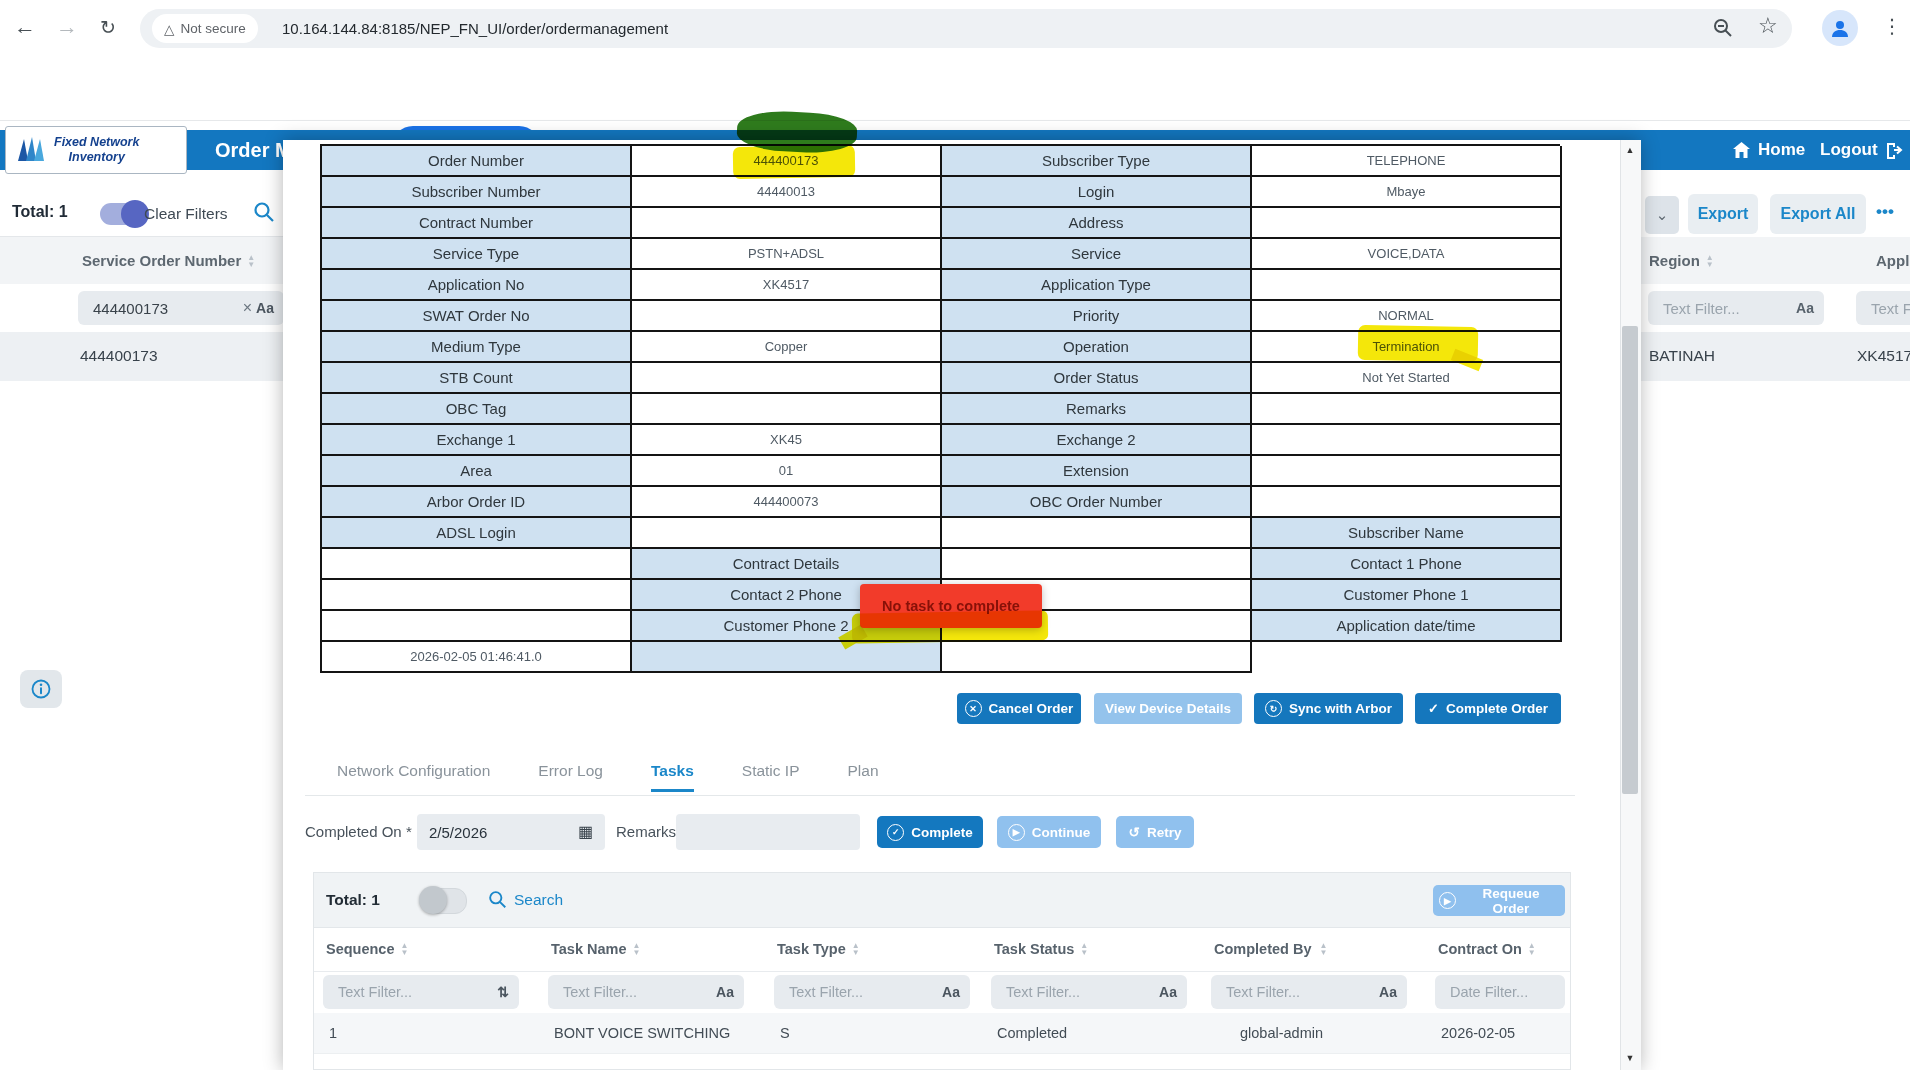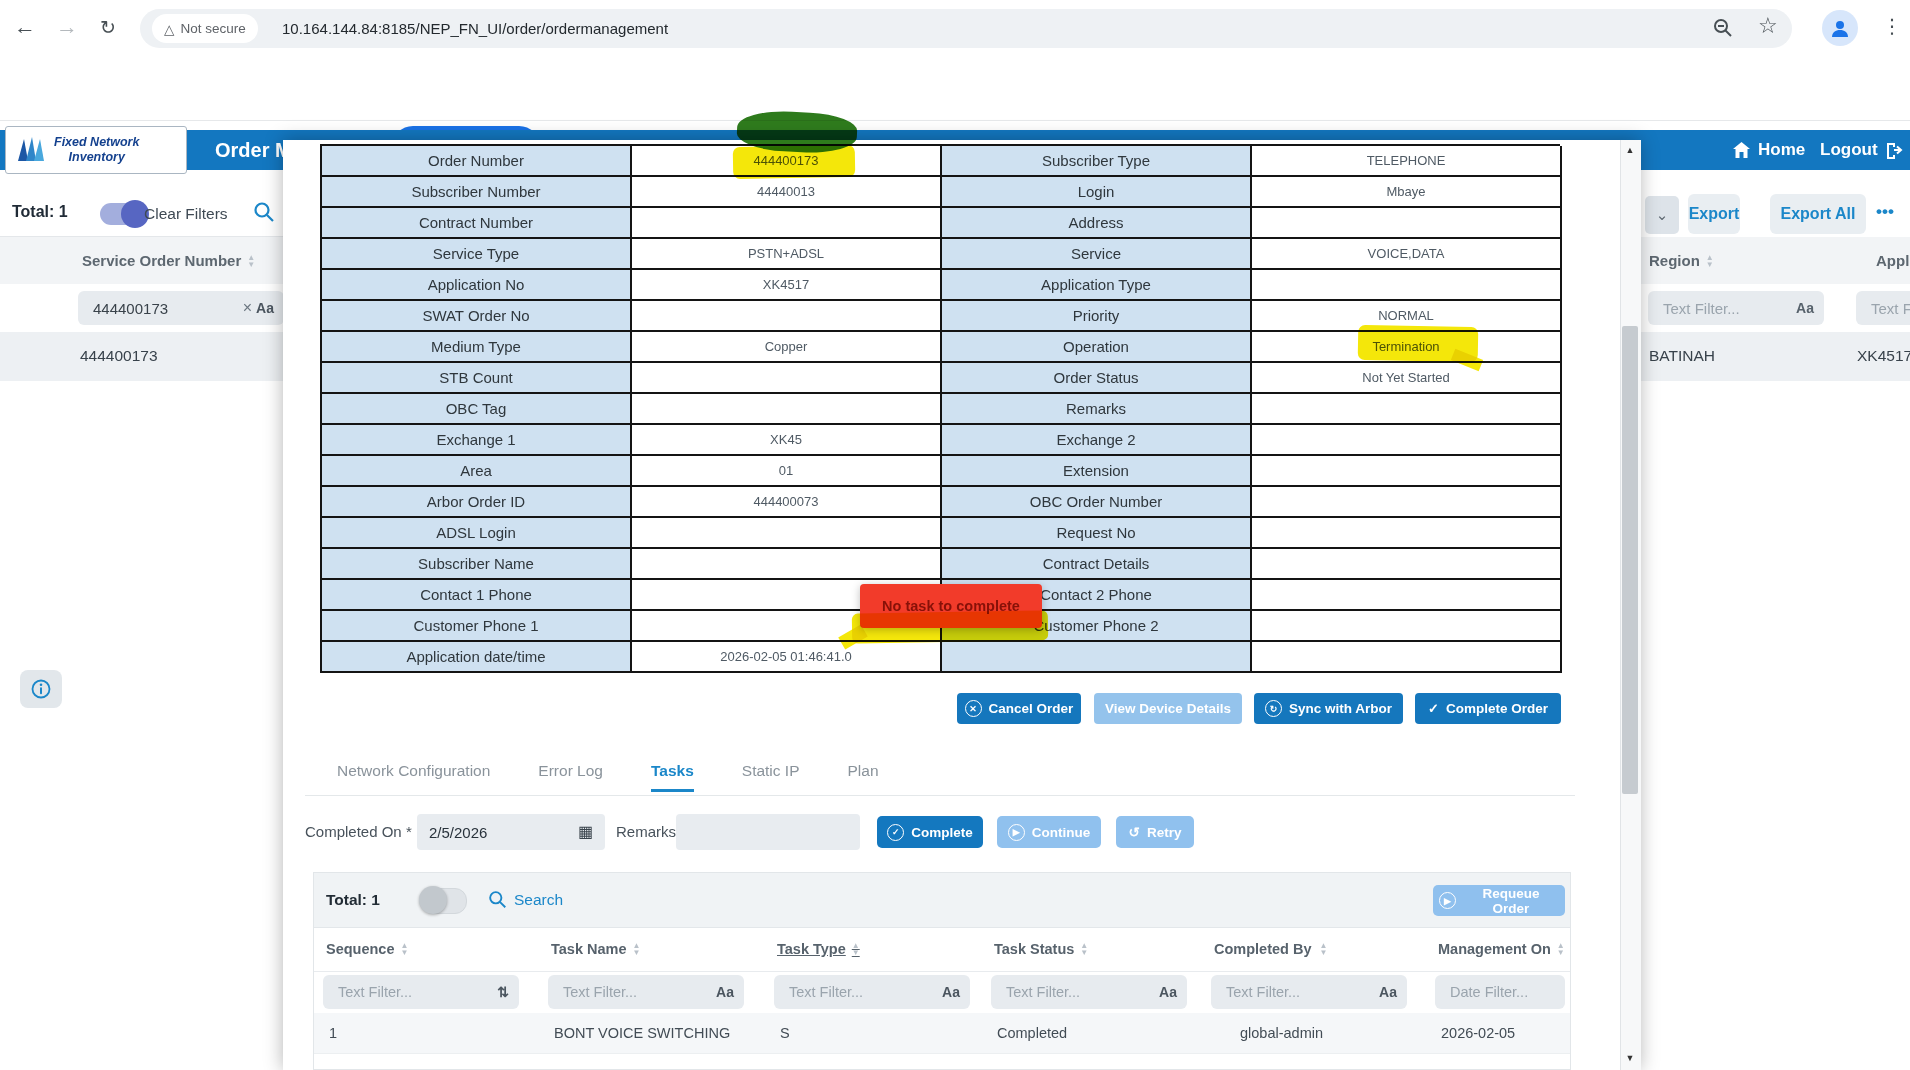--- a/index.html
+++ b/index.html
@@ -205,21 +205,21 @@
         <circle cx="10" cy="5.8" r="1.3" fill="#1b87c9"></circle>
         <rect x="9" y="8.3" width="2" height="7" rx="1" fill="#1b87c9"></rect>
       </svg>
   </div>
   <span class="abs bgrowtxt" style="left:80px;top:15px">444400173</span>
 </div>
 
 <div class="abs chevbtn">
     <span>⌄</span>
   </div>
-<button class="abs greybtn" style="left:1688px;top:194px;width:52px">Export</button>
+<button class="abs greybtn" style="left:1688px;top:194px;width:70px">Export</button>
 <button class="abs greybtn" style="left:1770px;top:194px;width:96px">Export All</button>
 <span class="abs" style="left:1876px;top:202px;color:#1b87c9;font-weight:bold;font-size:17px">•••</span>
 <div class="abs hdrband" style="left:1641px;width:269px">
   <div class="abs colhdr" style="left:8px;top:0;height:47px">
     <span>Region</span>
     <span class="sort">
         <span>▲</span>
         <span>▼</span>
       </span>
   </div>
@@ -289,21 +289,20 @@
     <div class="dcell dlab">Area</div>
     <div class="dcell dval">01</div>
     <div class="dcell dlab">Extension</div>
     <div class="dcell dval"></div>
     <div class="dcell dlab">Arbor Order ID</div>
     <div class="dcell dval">444400073</div>
     <div class="dcell dlab">OBC Order Number</div>
     <div class="dcell dval"></div>
     <div class="dcell dlab">ADSL Login</div>
     <div class="dcell dval"></div>
-    <div class="dcell dlab">Request No</div>
     <div class="dcell dval"></div>
     <div class="dcell dlab">Subscriber Name</div>
     <div class="dcell dval"></div>
     <div class="dcell dlab">Contract Details</div>
     <div class="dcell dval"></div>
     <div class="dcell dlab">Contact 1 Phone</div>
     <div class="dcell dval"></div>
     <div class="dcell dlab">Contact 2 Phone</div>
     <div class="dcell dval"></div>
     <div class="dcell dlab">Customer Phone 1</div>
@@ -397,21 +396,21 @@
           <span>▼</span>
         </div>
       </div>
       <div class="abs tcolhdr" style="left: 237px;">
         <div class="">Task Name</div>
         <div class="sort">
           <span>▲</span>
           <span>▼</span>
         </div>
       </div>
-      <div class="abs tcolhdr" style="left: 463px; text-decoration: underline;">
+      <div class="abs tcolhdr" style="left: 463px;">
         <div class="">Task Type</div>
         <div class="sort">
           <span>▲</span>
           <span>▼</span>
         </div>
       </div>
       <div class="abs tcolhdr" style="left: 680px; justify-content: flex-end;">
         <div class="">Task Status</div>
         <div class="sort">
           <span>▲</span>
@@ -419,21 +418,21 @@
         </div>
       </div>
       <div class="abs tcolhdr" style="left: 900px; gap: 8px;">
         <div class="">Completed By</div>
         <div class="sort">
           <span>▲</span>
           <span>▼</span>
         </div>
       </div>
       <div class="abs tcolhdr" style="left: 1124px;">
-        <div class="">Management On</div>
+        <div class="">Contract On</div>
         <div class="sort">
           <span>▲</span>
           <span>▼</span>
         </div>
       </div>
     </div>
   <div class="tsep"></div>
   <div id="task-filters">
       <div class="abs chip tchip" style="left: 9px; width: 196px;">
         <input readonly="" placeholder="Text Filter..." style="">

